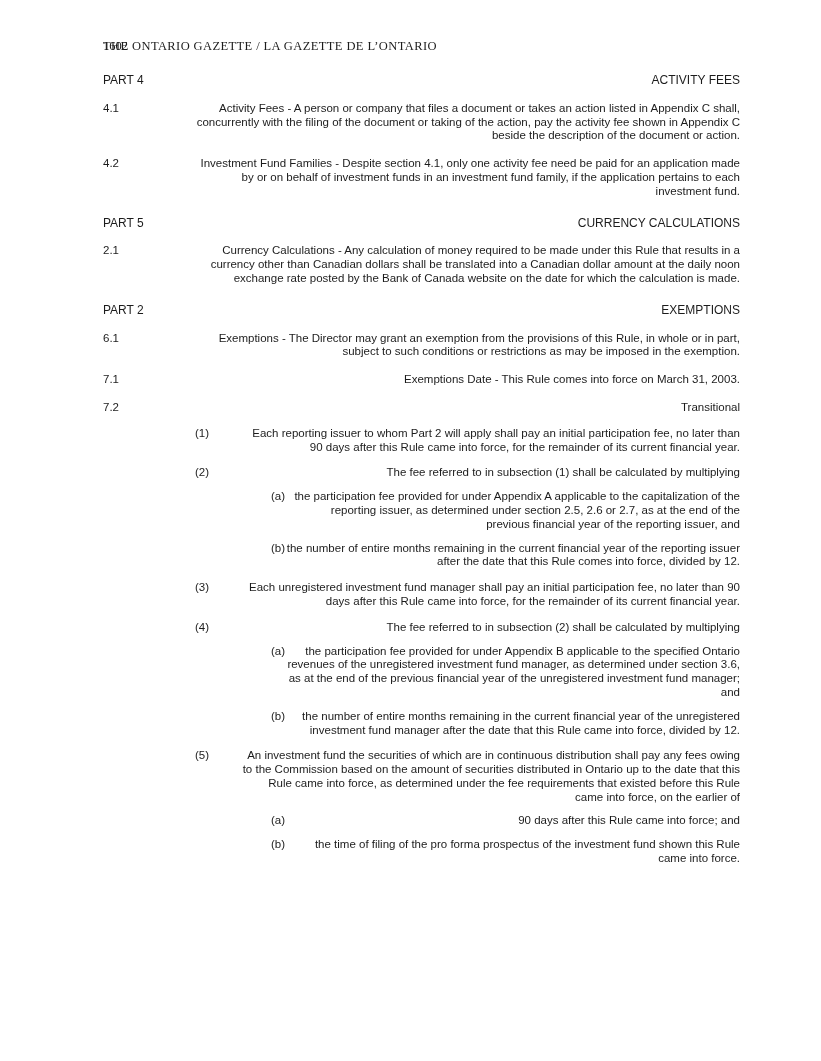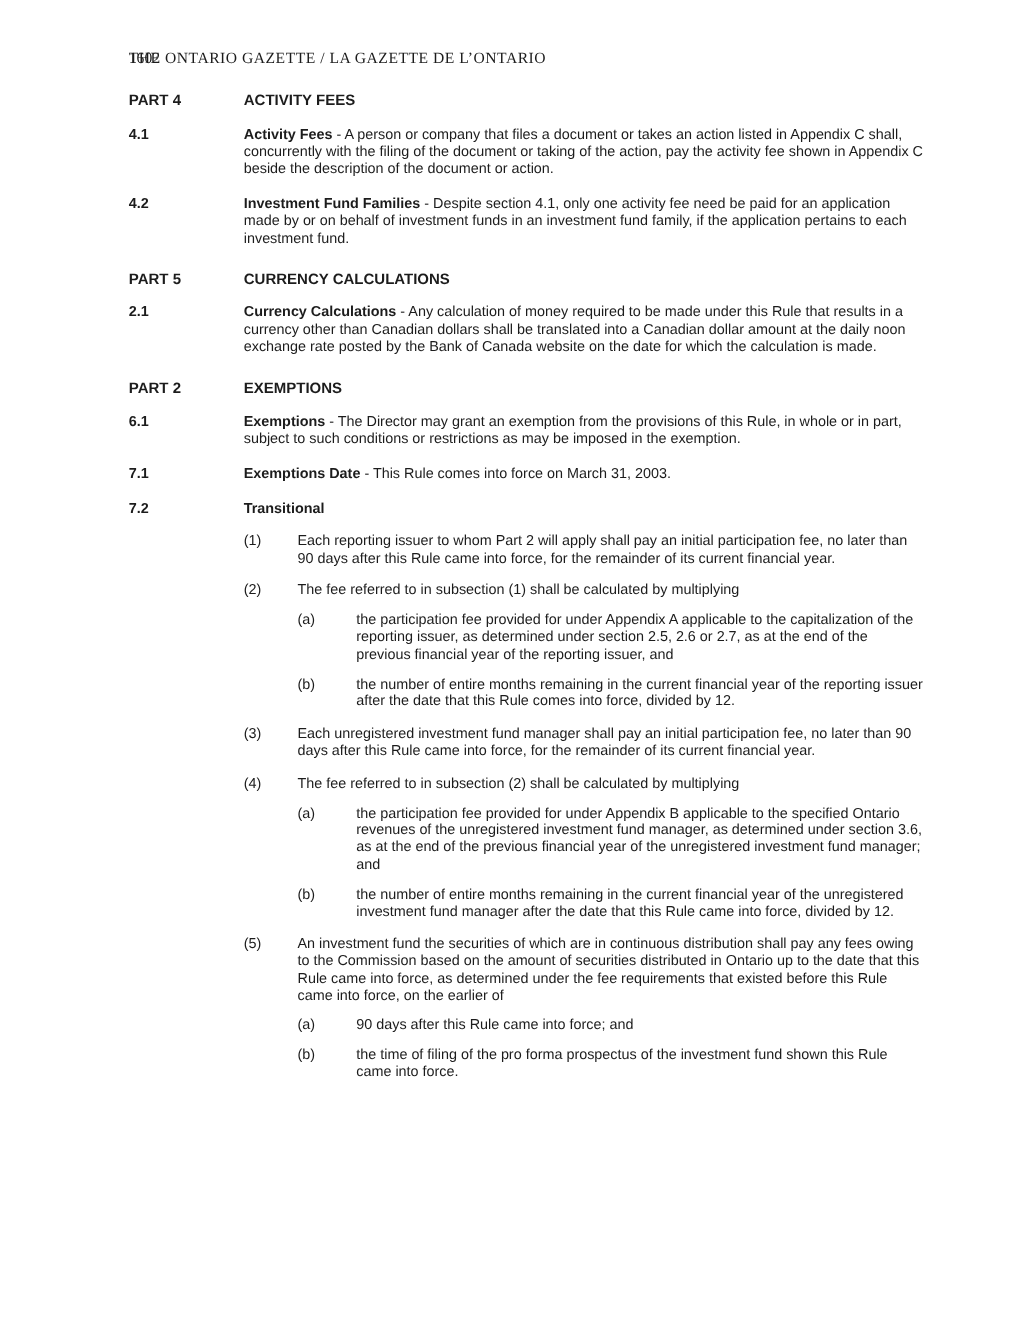--- a/index.html
+++ b/index.html
@@ -57,27 +57,27 @@
   .para {
     grid-template-columns: 43px 1fr;
     margin-left: 92px;
     margin-top: 12px;
   }
   .subpara {
     grid-template-columns: 47px 1fr;
     margin-top: 10px;
   }
   .bold {
-    font-weight: bold;
+    font-weight: normal;
   }
   .num {
     white-space: nowrap;
   }
   .txt {
-    text-align: left;
+    text-align: right;
   }
 </style>
 </head>
 <body>
 
 <div class="page">
   <div class="header">
     <span class="page-number">1602</span>
     <span class="gazette-title">THE ONTARIO GAZETTE / LA GAZETTE DE L’ONTARIO</span>
   </div>

